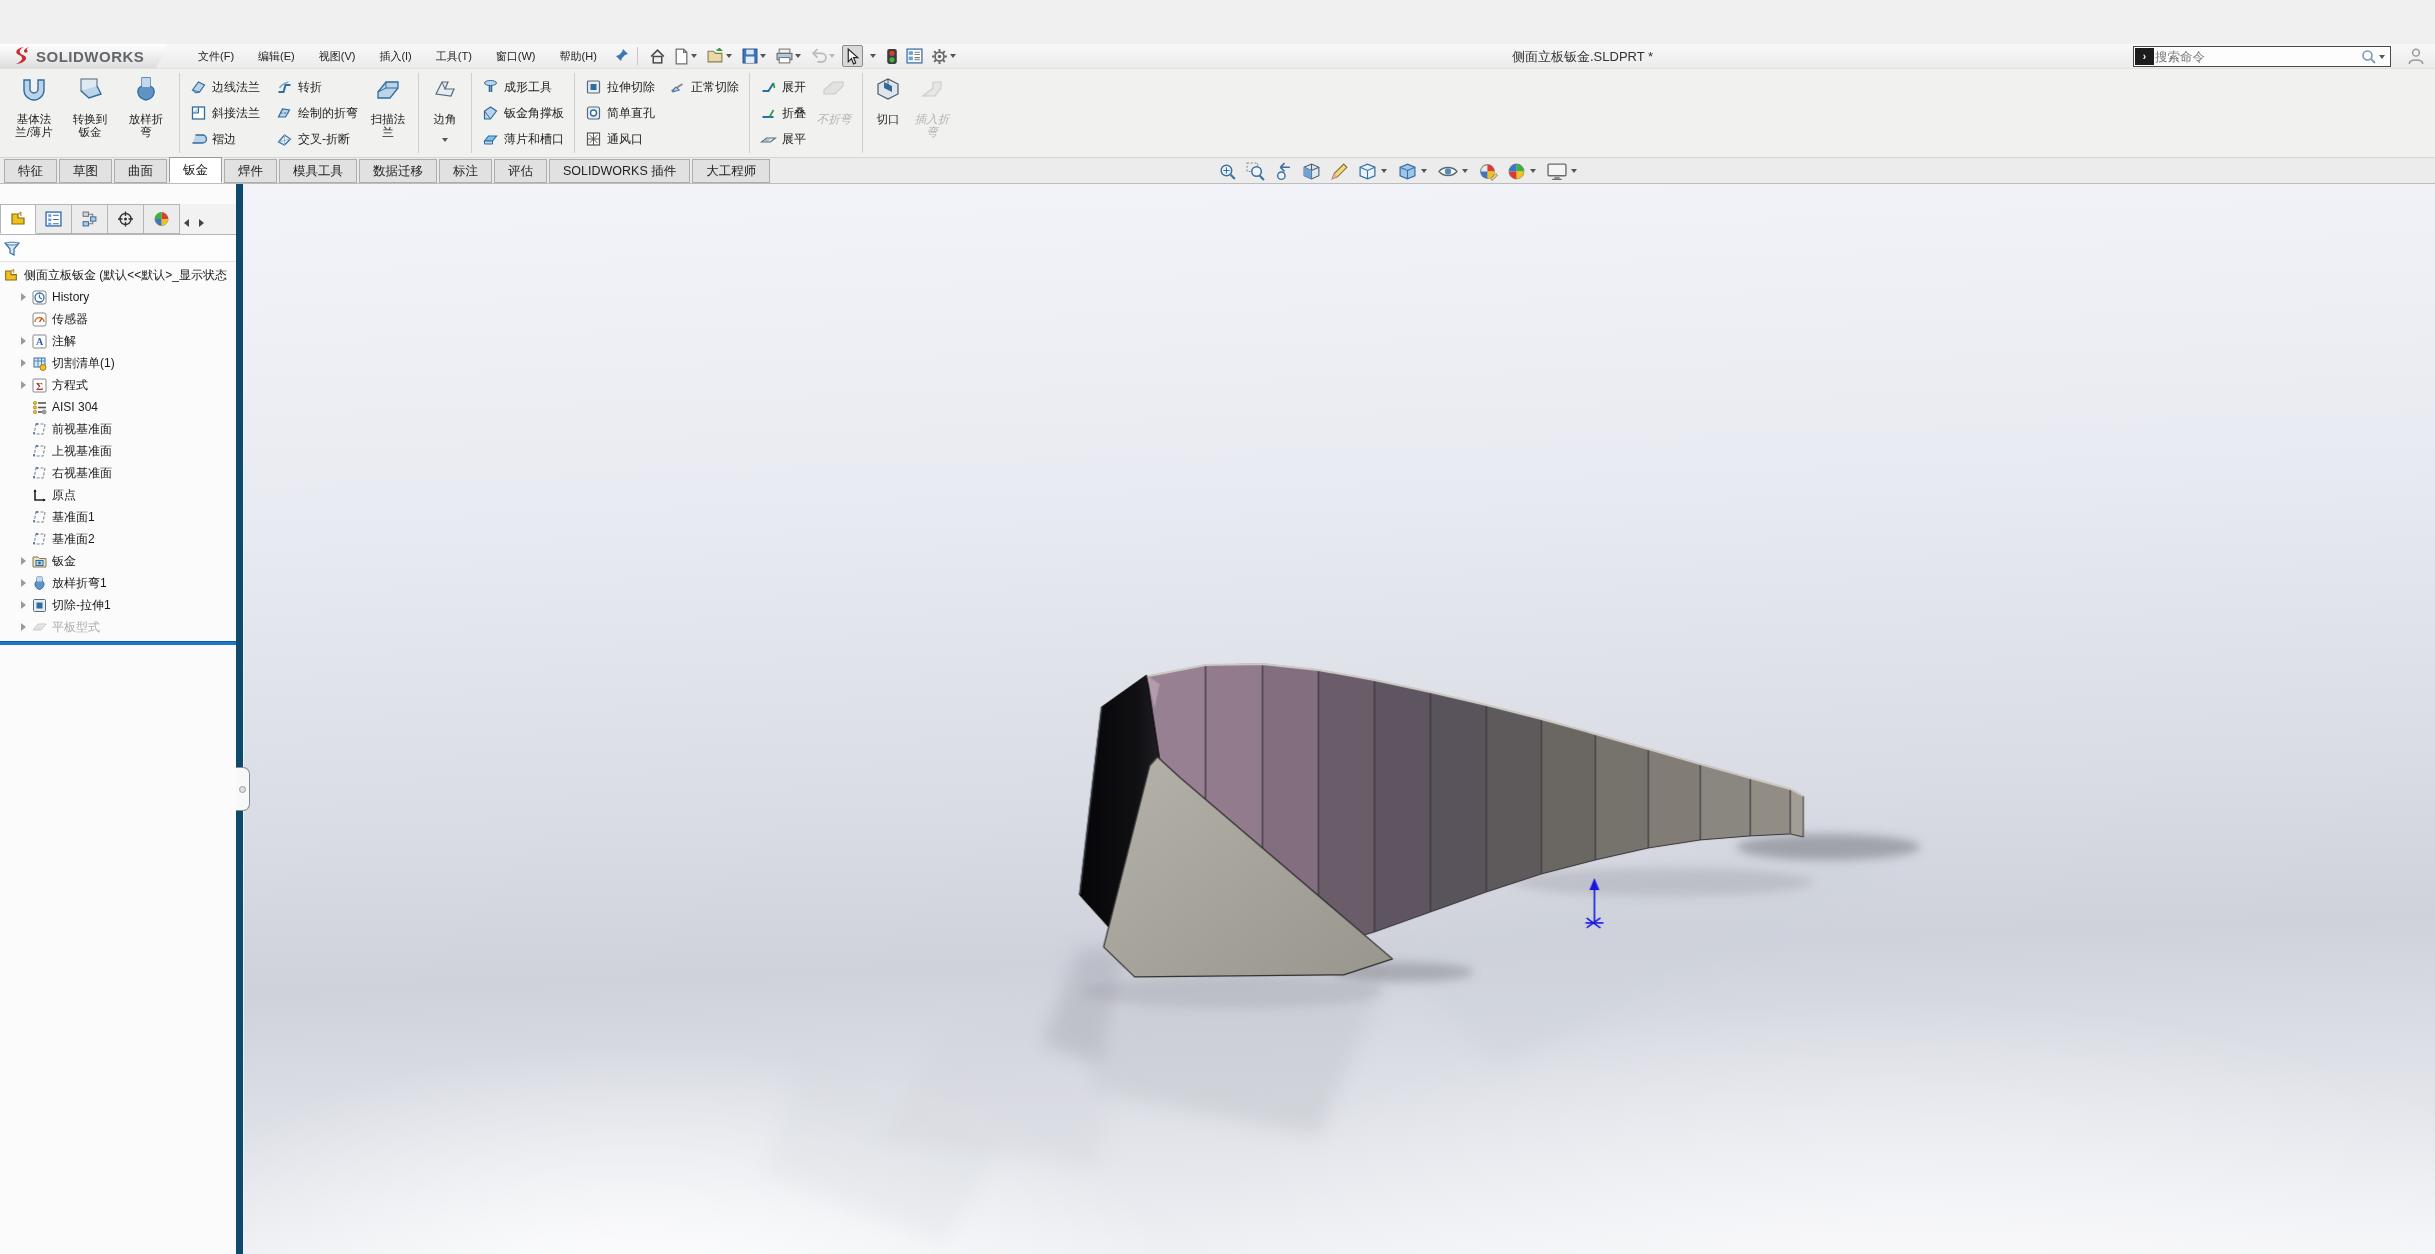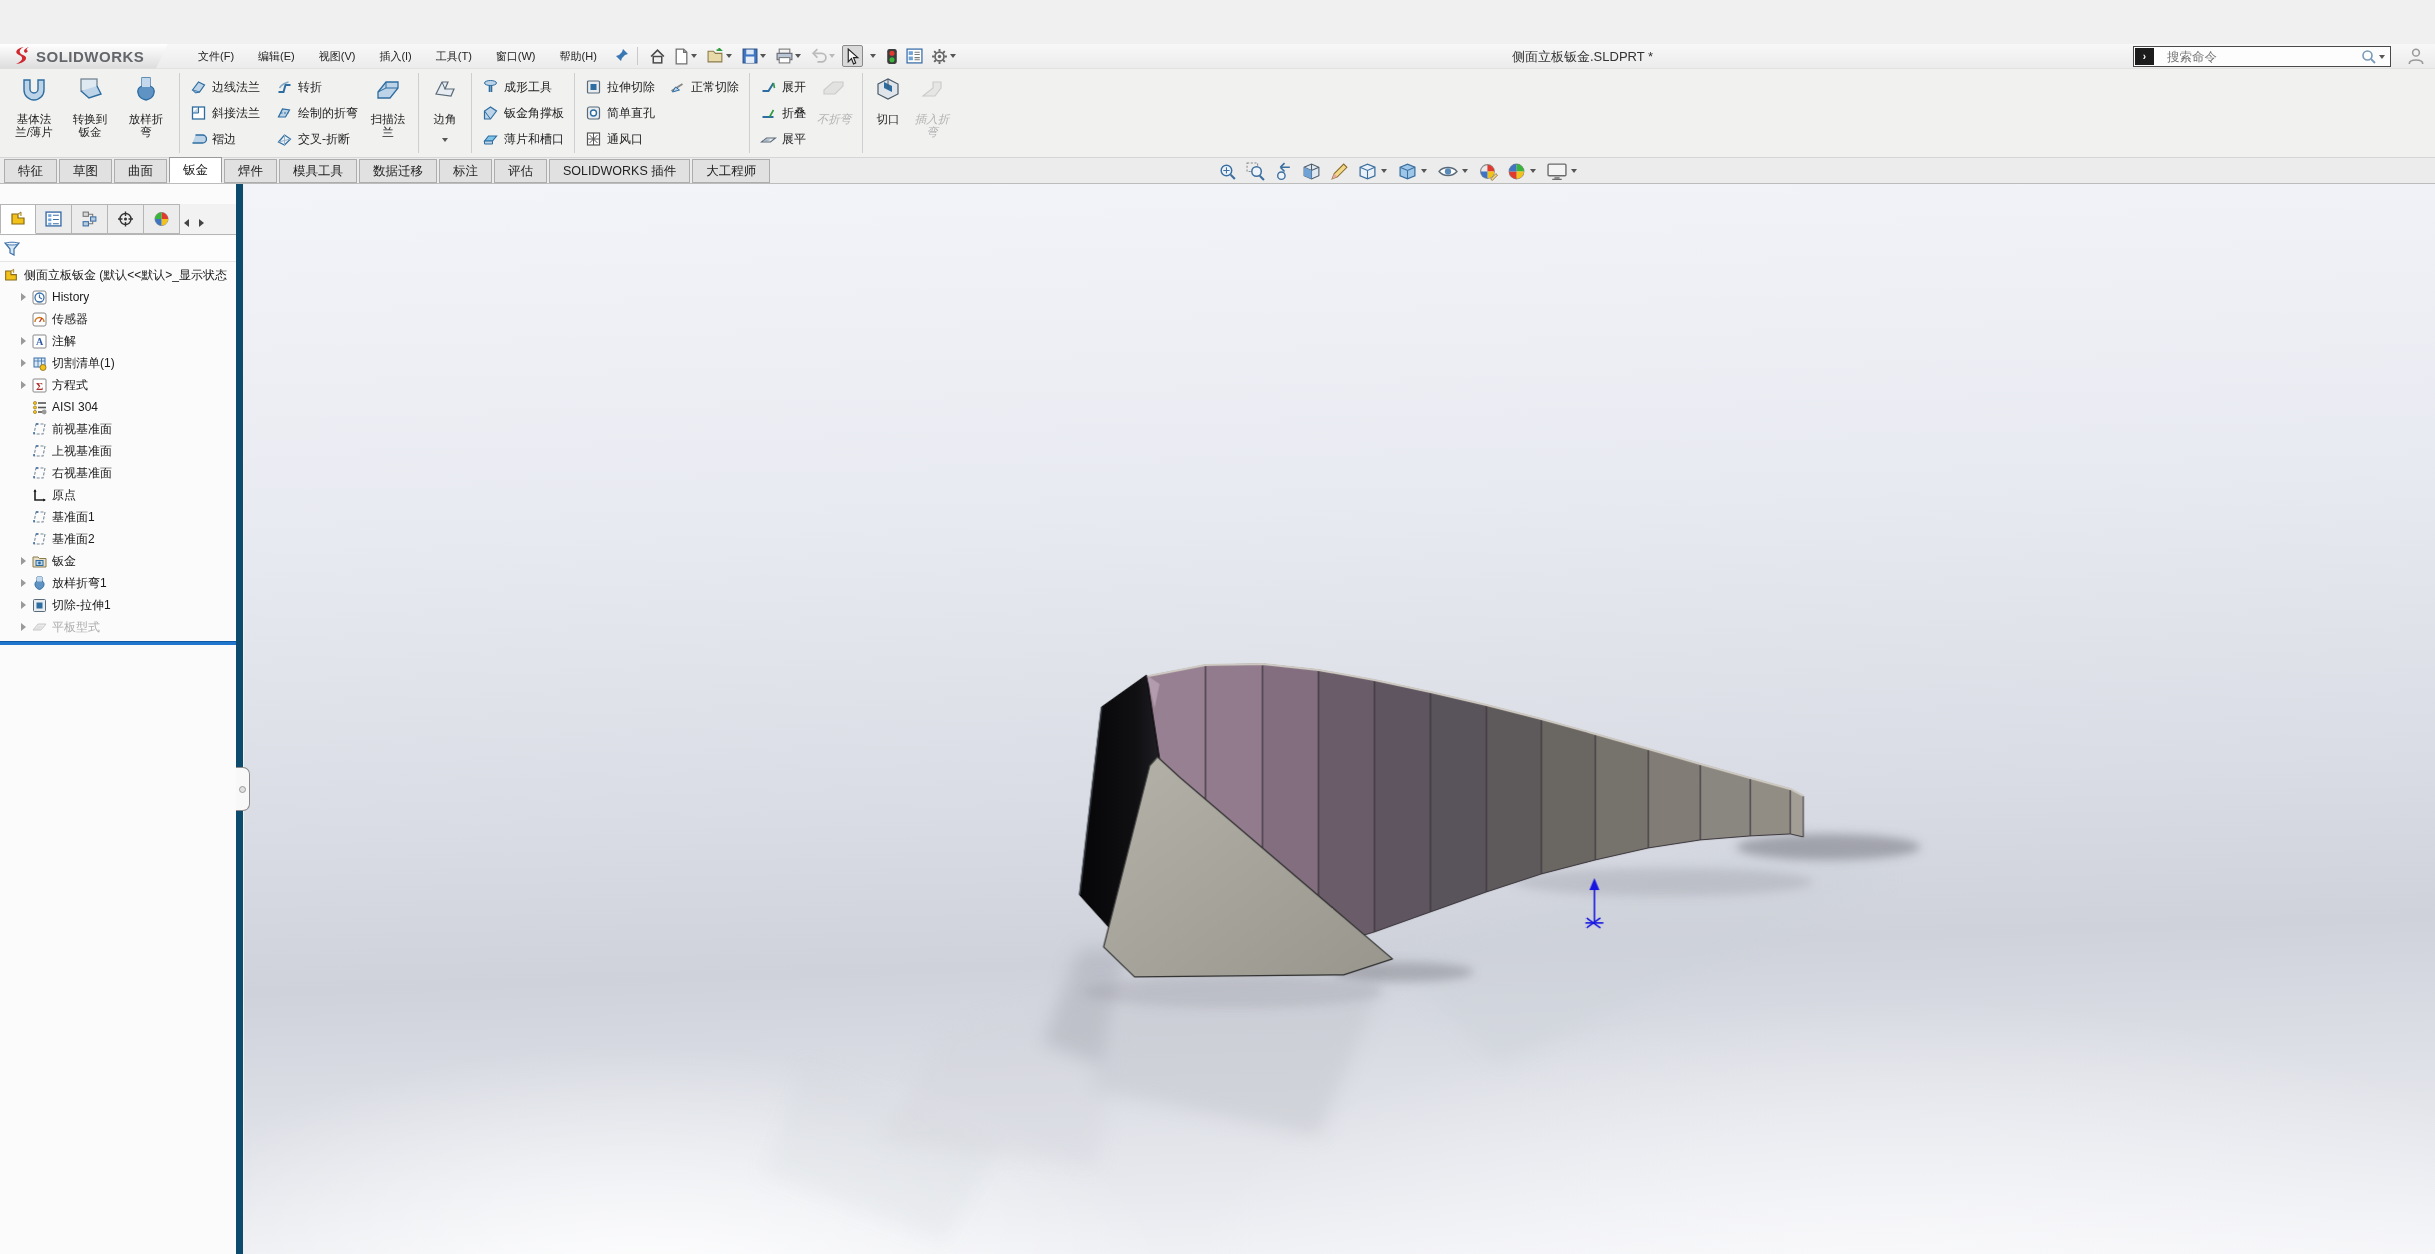--- a/index.html
+++ b/index.html
@@ -16,21 +16,21 @@
   .pin{margin-left:6px;}
   .vsep{width:1px;height:18px;background:#c9c9c9;margin:0 8px;}
   .qat{display:flex;align-items:center;gap:2px;}
   .qbtn{display:flex;align-items:center;height:22px;padding:0 2px;border:1px solid transparent;border-radius:2px;}
   .qbtn.pressed{background:#d9d9d9;border-color:#8a8a8a;}
   .qbtn.disabled{opacity:.35;}
   .caret{width:0;height:0;border-left:3px solid transparent;border-right:3px solid transparent;border-top:4px solid #555;margin:0 2px;}
   .title{position:absolute;left:1512px;top:4px;font-size:13px;color:#333;white-space:nowrap;}
   .search{position:absolute;right:44px;top:2px;width:258px;height:21px;background:#fdfdfd;border:1px solid #4a4a4a;display:flex;align-items:center;}
   .search .cmdicon{width:19px;height:17px;background:#1c1c1c;margin:1px;display:flex;align-items:center;justify-content:center;color:#fff;font-size:10px;font-weight:bold;}
-  .search input{flex:1;border:none;outline:none;background:transparent;font-size:12.5px;color:#444;padding:0 12px;font-family:inherit;}
+  .search input{flex:1;border:none;outline:none;background:transparent;font-size:12.5px;color:#444;padding:0 0;font-family:inherit;}
   .search .magwrap{display:flex;align-items:center;padding-right:3px;}
   .useric{position:absolute;right:10px;top:3px;}
 
   
   .ribbon{position:relative;height:89px;background:#f1f1f0;display:flex;align-items:stretch;padding-left:6px;border-bottom:1px solid #d6d6d6;}
   .rsep{width:1px;background:#cfcfcf;margin:4px 5px;}
   .rlarge{width:56px;display:flex;flex-direction:column;align-items:center;justify-content:flex-start;padding-top:6px;border:1px solid transparent;border-radius:2px;gap:8px;}
   .rlarge .lbl{font-size:11.5px;line-height:13px;text-align:center;margin-top:3px;color:#222;}
   .rlarge.disabled .lbl{color:#b3b3b3;font-style:italic;}
   .rlarge.disabled svg{opacity:.35;filter:grayscale(1);}

